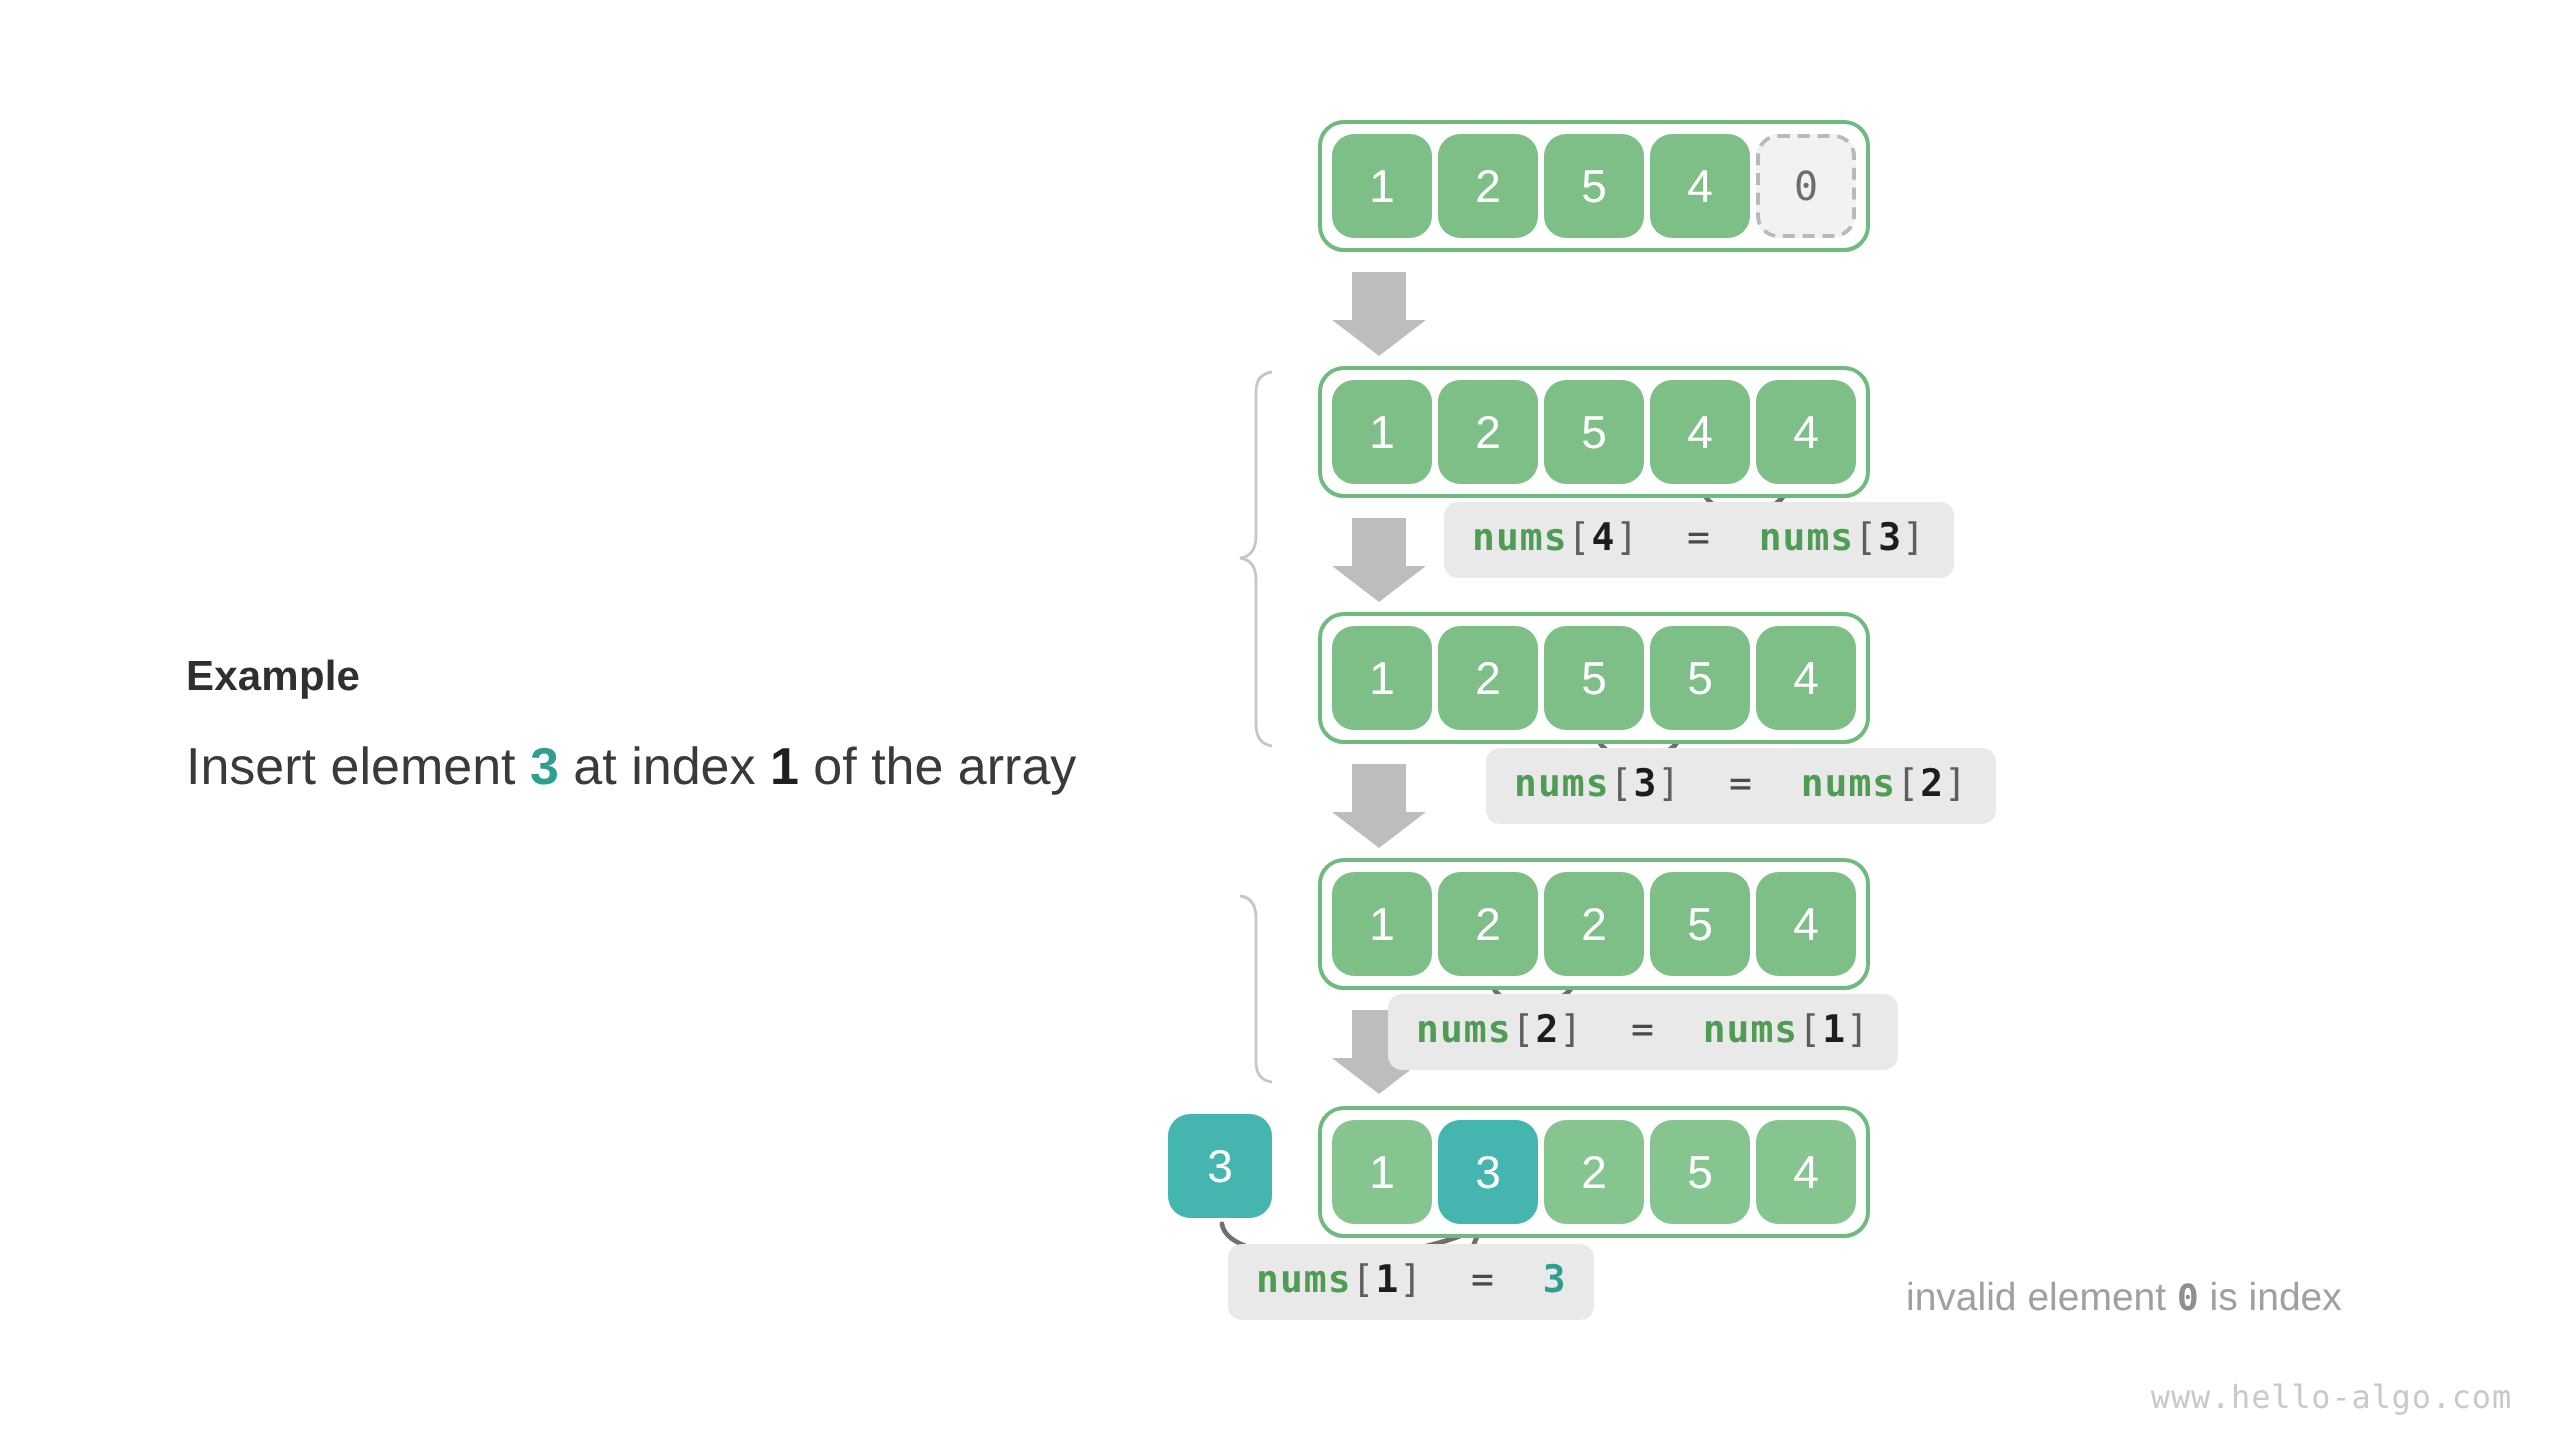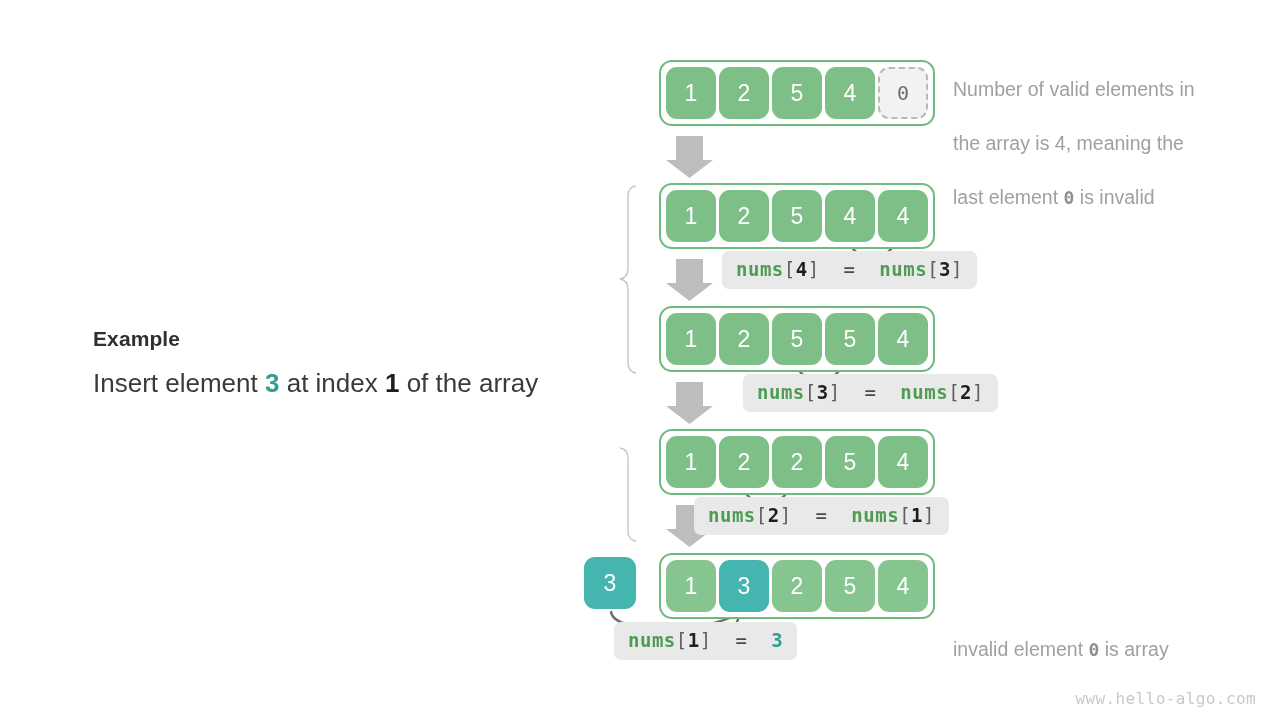--- a/index.html
+++ b/index.html
@@ -212,25 +212,20 @@
   <div class="array-wrap" style="left:659px; top:60px;">
     <div class="array-row">
       <div class="cell">1</div>
       <div class="cell">2</div>
       <div class="cell">5</div>
       <div class="cell">4</div>
       <div class="cell invalid">0</div>
     </div>
   </div>
 
-  <div class="note" style="left:953px; top:49px; width:310px;">
-    <span>Number of valid elements in</span><br>
-    <span>the array is 4, meaning the</span><br>
-    <span>last element </span><span class="mono-zero">0</span><span> is invalid</span>
-  </div>
 
   <div class="array-wrap" style="left:659px; top:183px;">
     <div class="array-row">
       <div class="cell">1</div>
       <div class="cell">2</div>
       <div class="cell">5</div>
       <div class="cell">4</div>
       <div class="cell">4</div>
     </div>
   </div>
@@ -281,18 +276,18 @@
       <div class="cell light">4</div>
     </div>
   </div>
 
   <div class="code-label" style="left:614px; top:622px;">
     <span class="nm">nums</span><span class="br">[</span><span class="ix">1</span><span class="br">]</span>&nbsp;&nbsp;<span class="eq">=</span>&nbsp;&nbsp;<span class="vl">3</span>
   </div>
 
   <div class="note" style="left:953px; top:555px; width:310px;">
     <br>
-    <span>invalid element </span><span class="mono-zero">0</span><span> is array</span>
+    <span>invalid element </span><span class="mono-zero">0</span><span> is index</span>
   </div>
 
   <div class="watermark">www.hello-algo.com</div>
 
 </div>
 
 </body></html>

